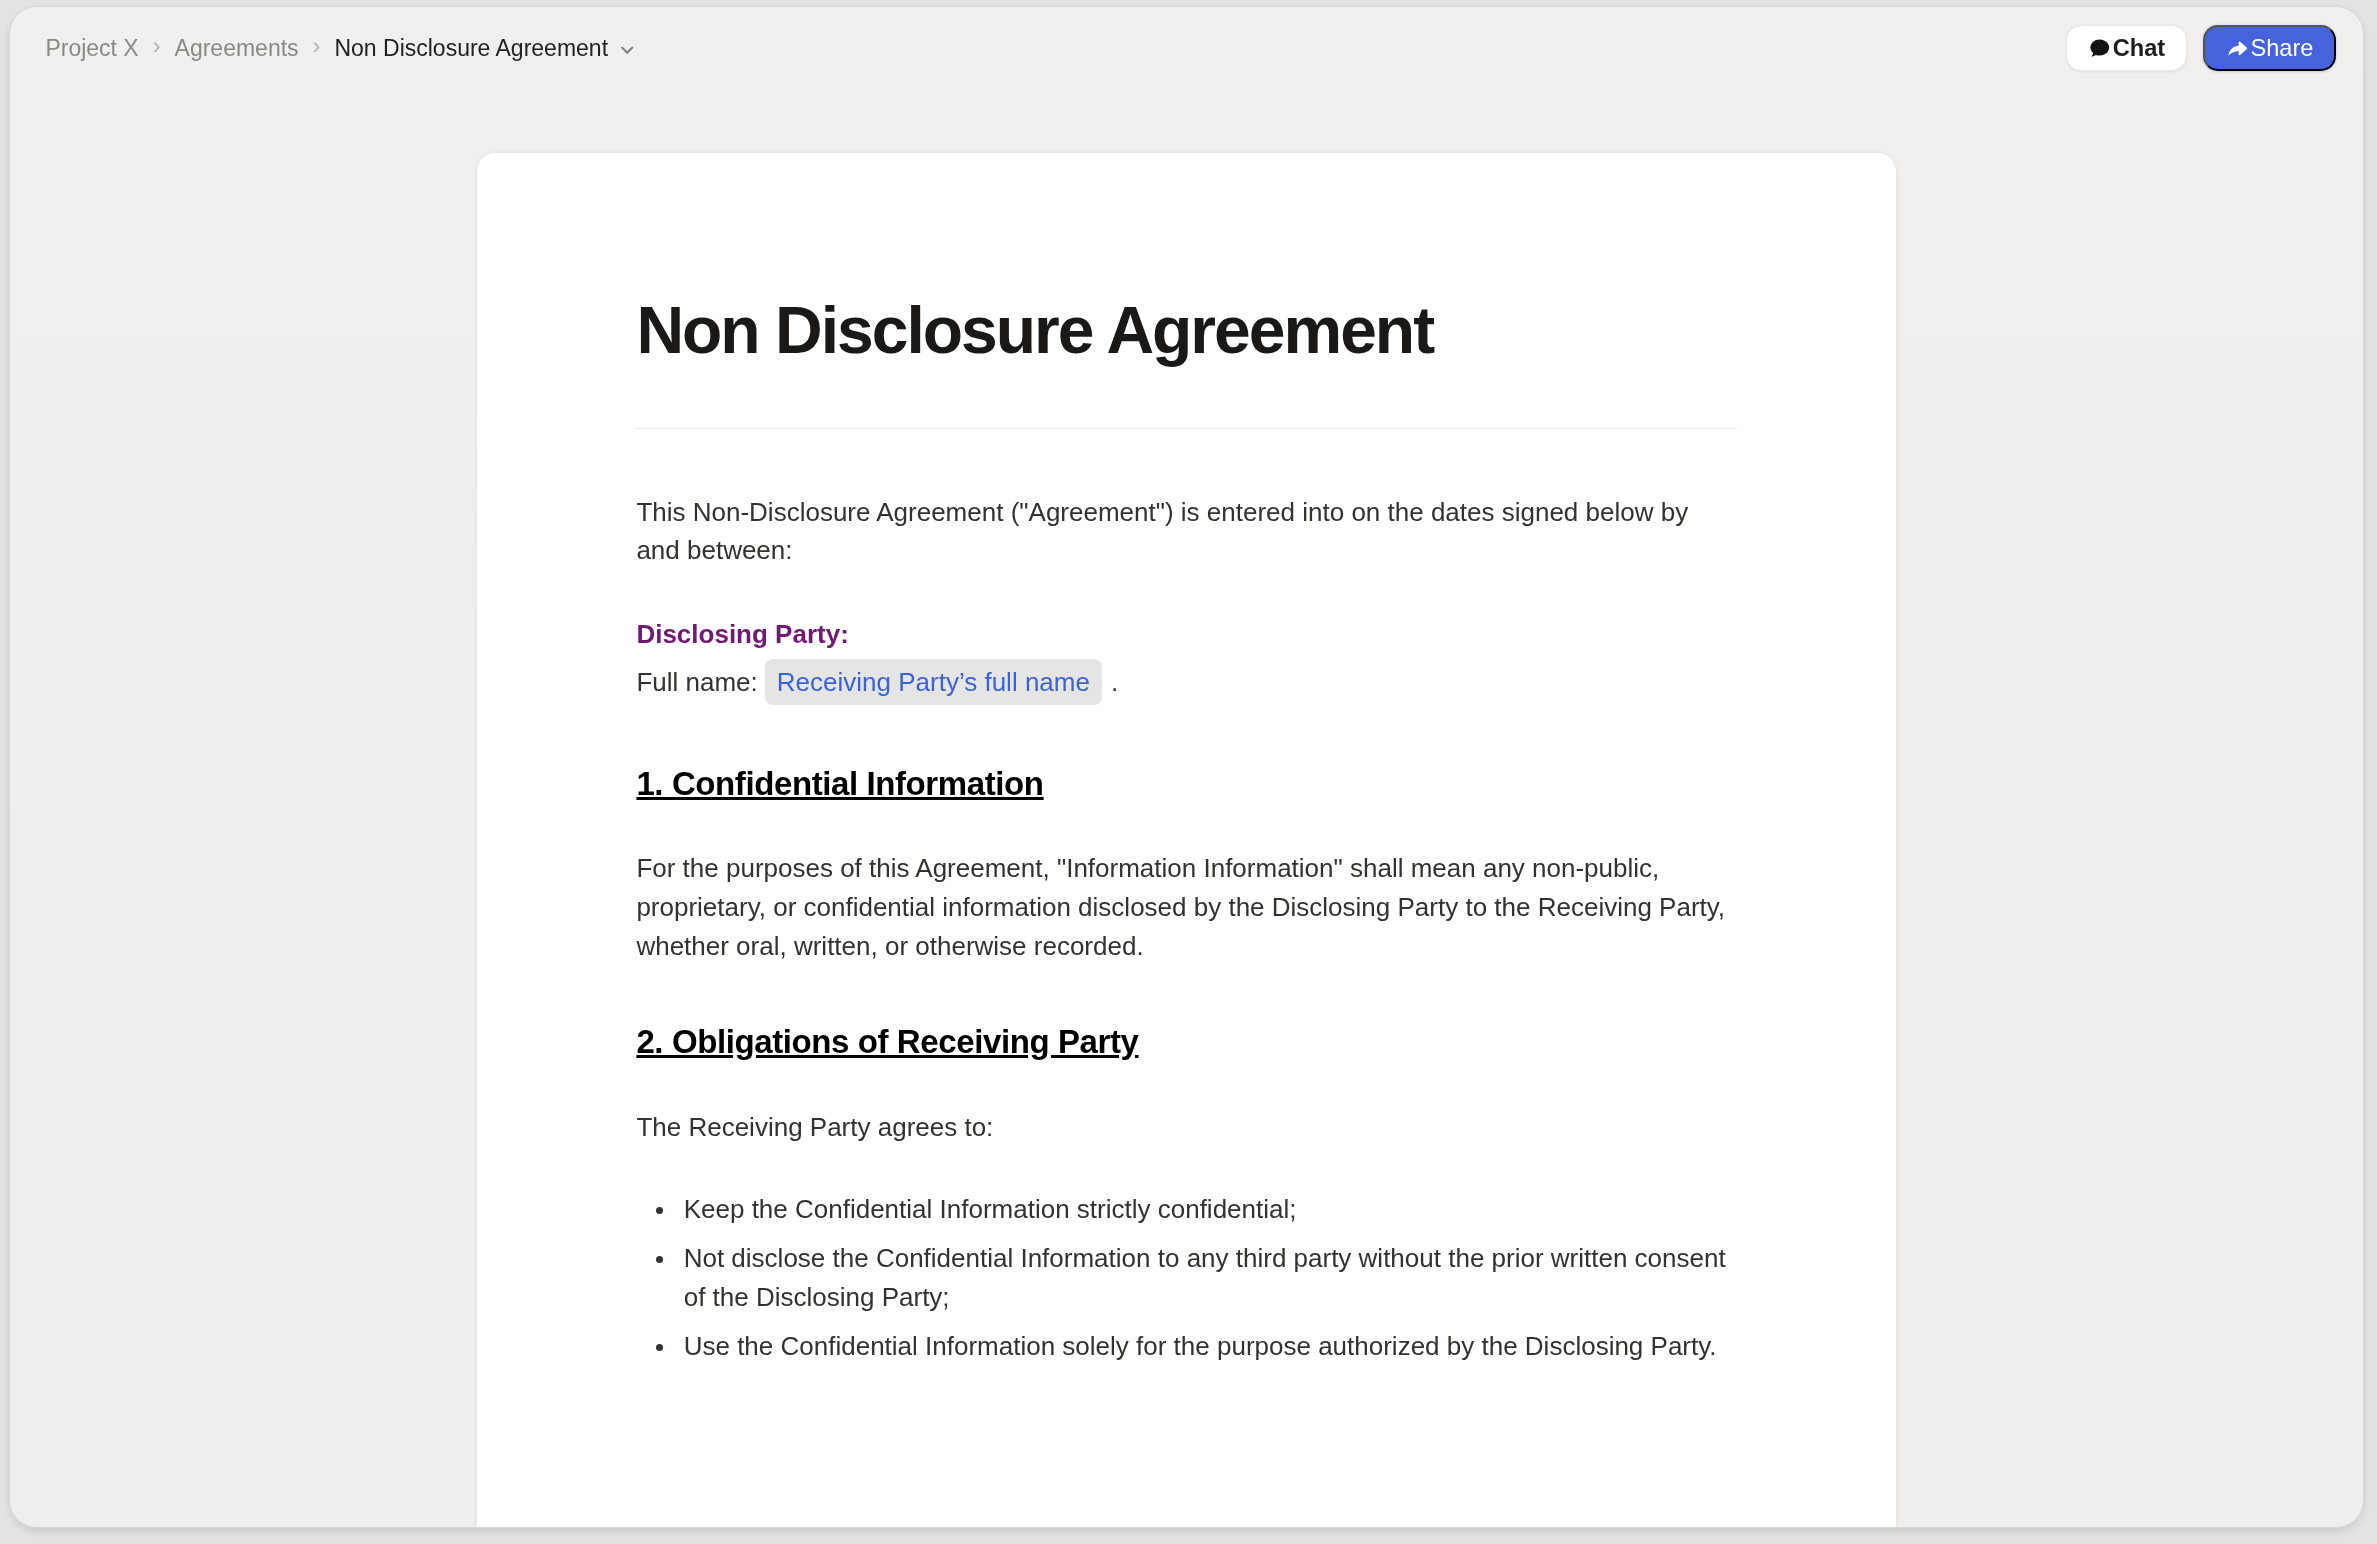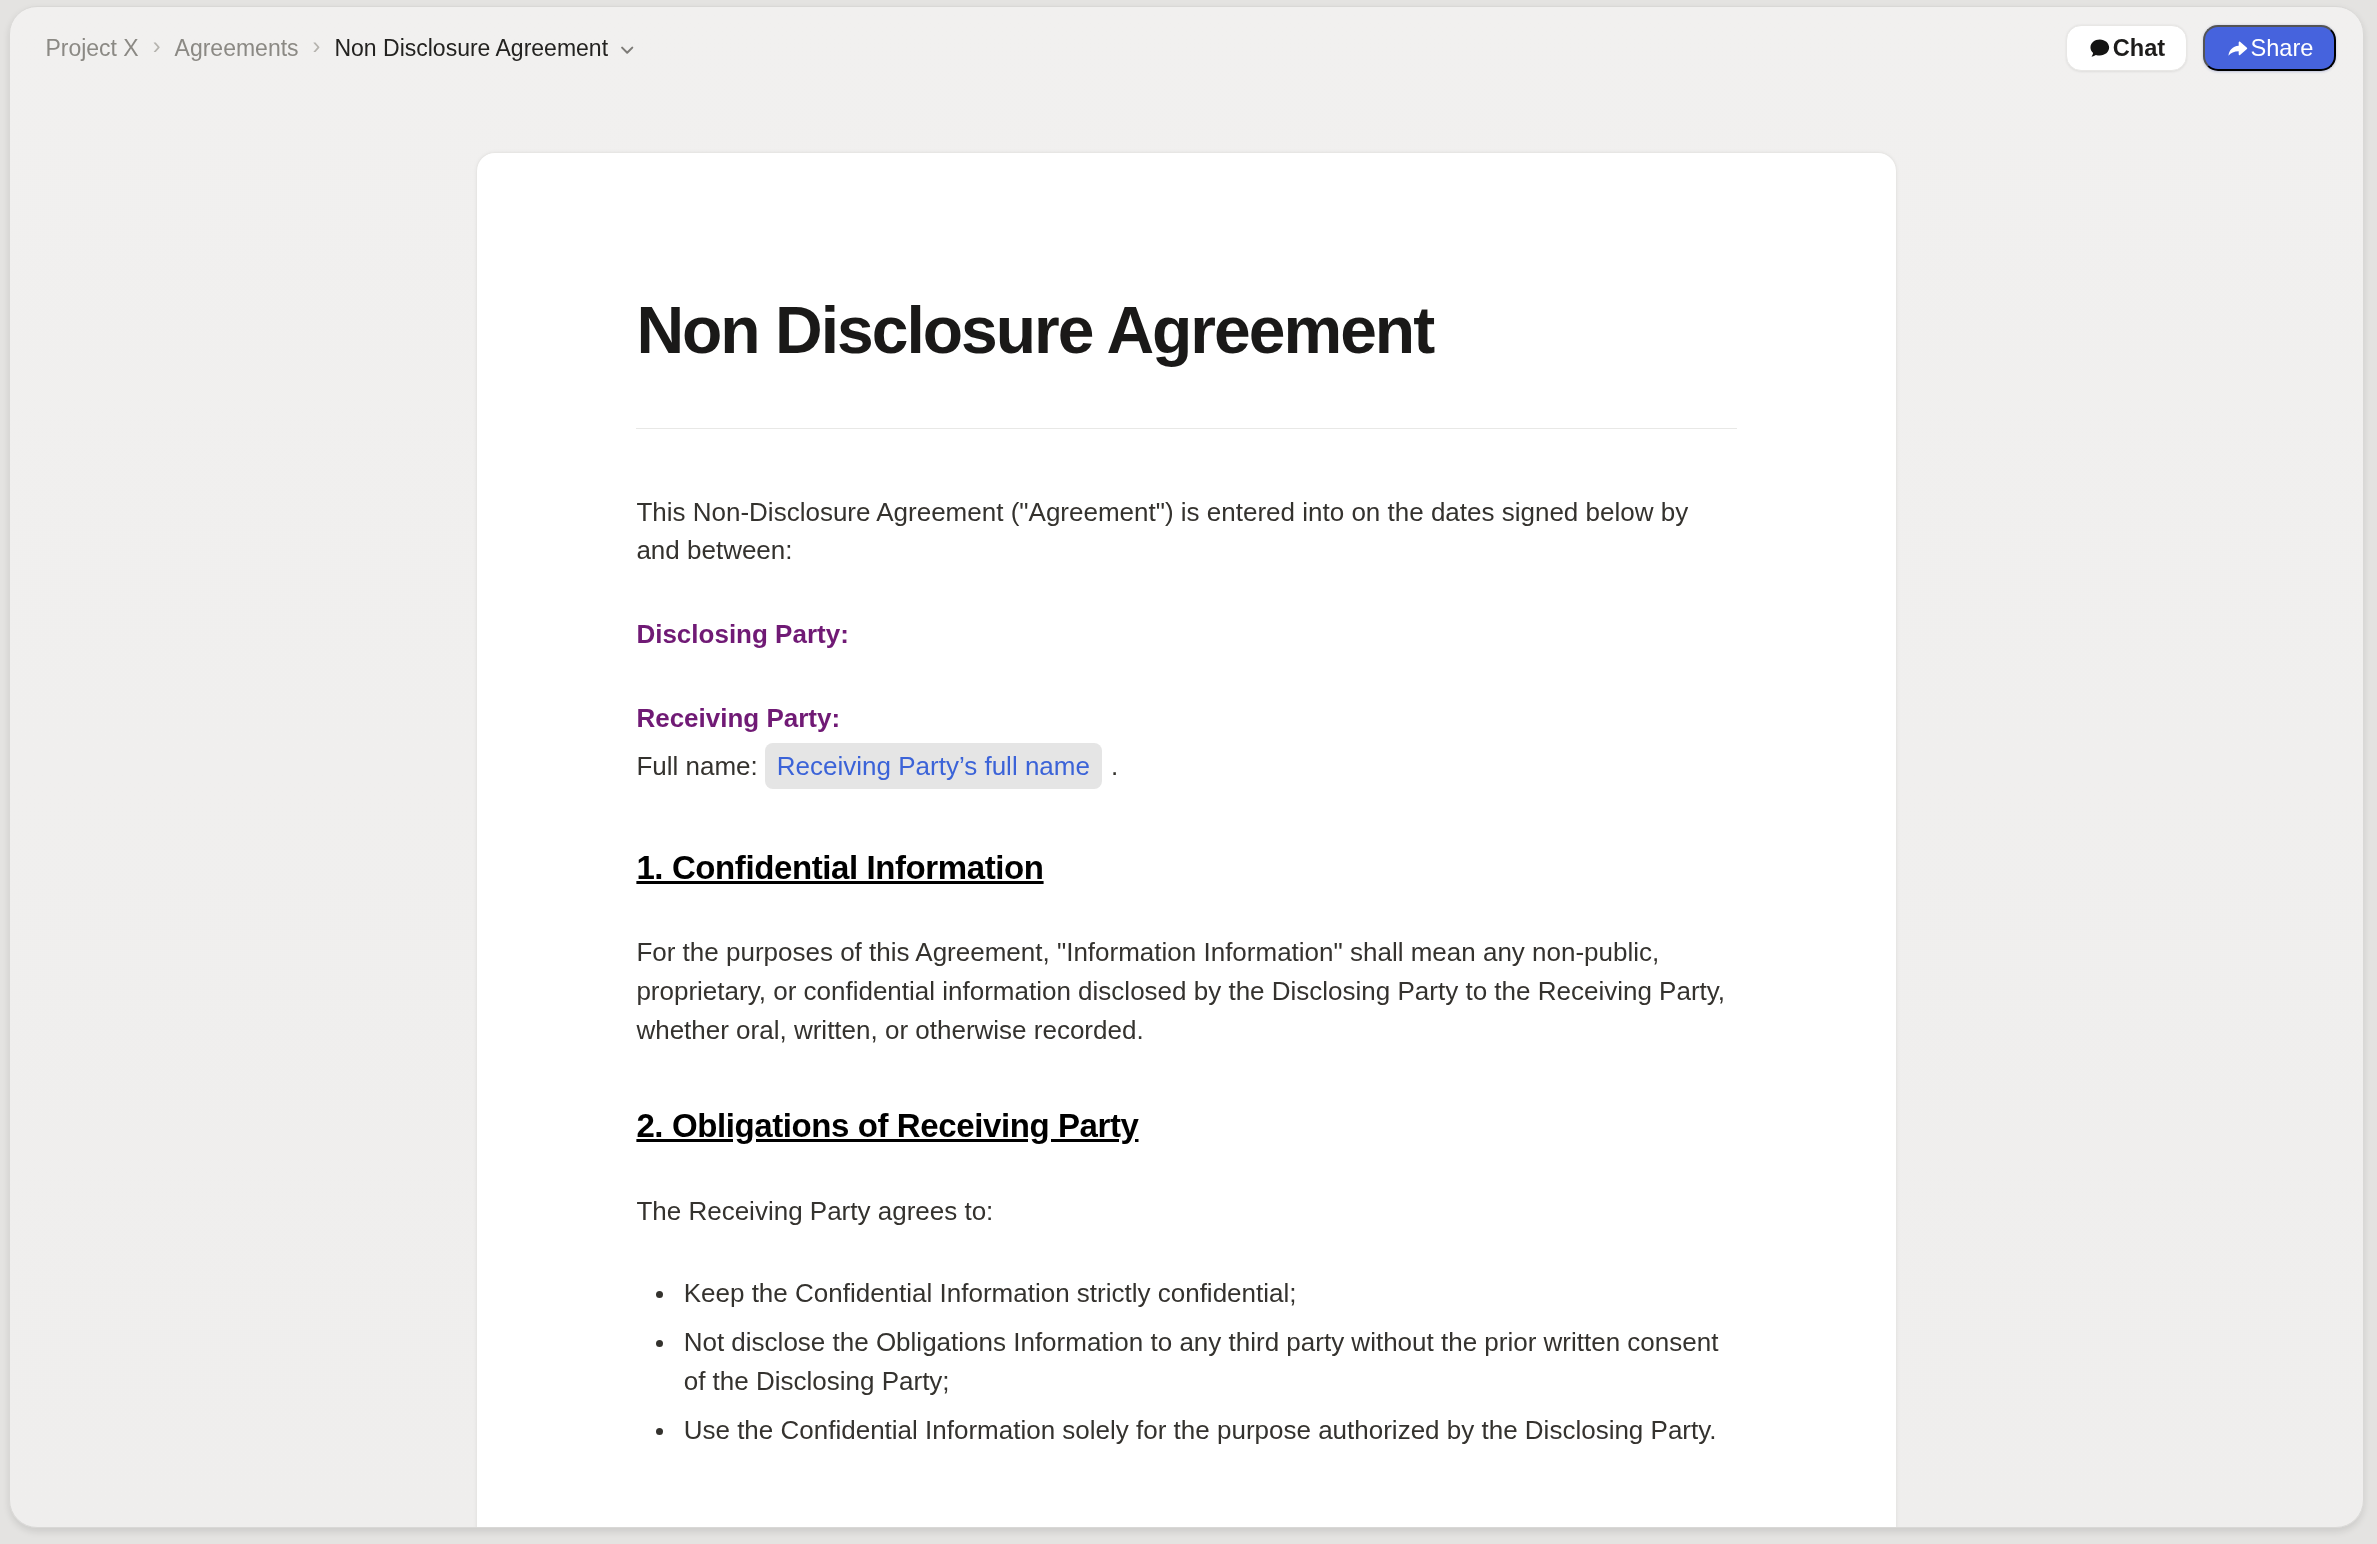--- a/index.html
+++ b/index.html
@@ -127,33 +127,32 @@
   </div>
 
   <main class="page">
     <h1 class="doc-title">Non Disclosure Agreement</h1>
     <hr class="title-divider">
 
     <p class="doc-p p-intro">This Non-Disclosure Agreement ("Agreement") is entered into on the dates signed below by and between:</p>
 
     <p class="doc-p party-label">Disclosing Party:</p>
 
-    <p class="doc-p party-label">Receiving Party:</p>
     <p class="doc-p fullname-line">
       <span>Full name:</span>
       <span class="chip chip-lavender">Receiving Party’s full name</span><span class="after-chip">.</span>
     </p>
 
     <h2 class="sec-heading">1. Confidential Information</h2>
     <p class="doc-p sec-body">For the purposes of this Agreement, "Information Information" shall mean any non-public, proprietary, or confidential information disclosed by the Disclosing Party to the Receiving Party, whether oral, written, or otherwise recorded.</p>
 
     <h2 class="sec-heading">2. Obligations of Receiving Party</h2>
     <p class="doc-p sec-lead">The Receiving Party agrees to:</p>
     <ul class="doc-list">
       <li>Keep the Confidential Information strictly confidential;</li>
-      <li>Not disclose the Obligations Information to any third party without the prior written consent of the Disclosing Party;</li>
+      <li>Not disclose the Confidential Information to any third party without the prior written consent of the Disclosing Party;</li>
       <li>Use the Confidential Information solely for the purpose authorized by the Disclosing Party.</li>
     </ul>
 
   </main>
 
 </div>
 
 
 </body></html>

